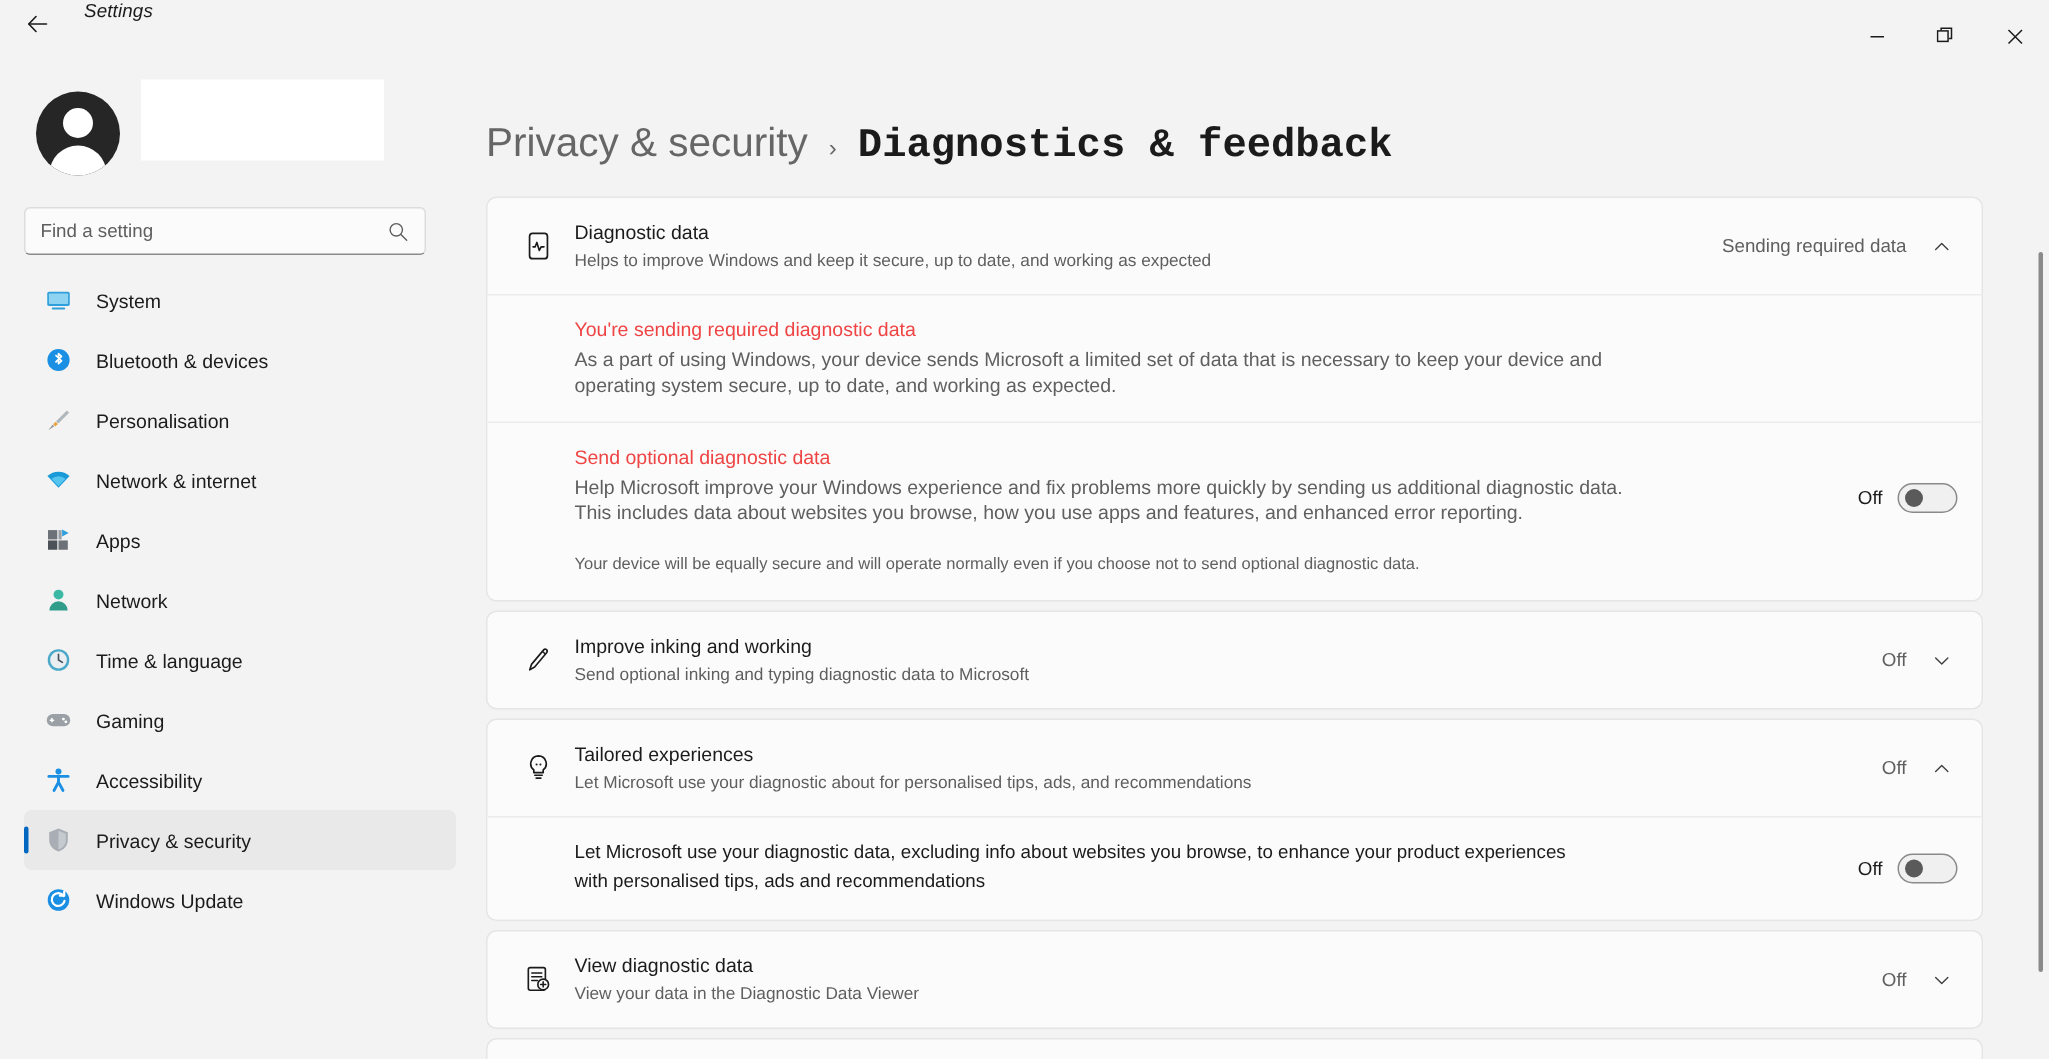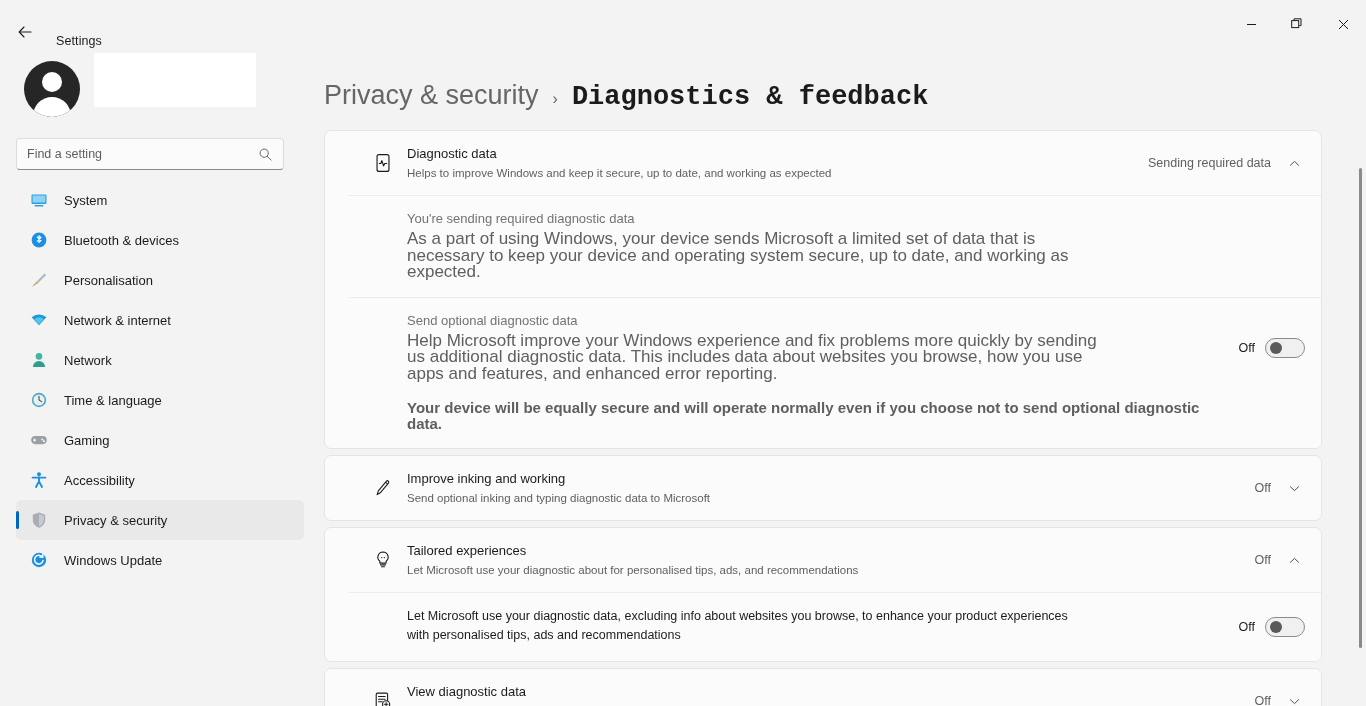--- a/index.html
+++ b/index.html
@@ -11,23 +11,24 @@
     background: #f3f3f3;
     font-family: "Liberation Sans", sans-serif;
     color: #1b1b1b;
     -webkit-font-smoothing: antialiased;
   }
 
   
   .titlebar {
     height: 48px;
     display: flex;
-    align-items: flex-end;
+    align-items: flex-start;
     background: #f3f3f3;
     position: relative;
+    font-style: italic;
   }
   .back-btn {
     width: 34px; height: 32px;
     margin-left: 8px;
     display: flex; align-items: center; justify-content: center;
     border-radius: 4px;
     cursor: pointer;
   }
   .app-title {
     font-size: 12.5px;
@@ -197,21 +198,20 @@
   }
 
   .cards { width: 998px; }
 
   .card {
     background: #fbfbfb;
     border: 1px solid #e5e5e5;
     border-radius: 7px;
     margin-bottom: 6px;
     overflow: hidden;
-    padding-left: 24px;
   }
   .card.group { margin-bottom: 6px; }
 
   .row {
     display: flex;
     align-items: center;
     min-height: 64px;
     padding: 10px 16px 10px 14px;
     cursor: pointer;
     position: relative;
@@ -231,25 +231,24 @@
     color: #1b1b1b;
     line-height: 18px;
   }
   .row-sub {
     font-size: 11.5px;
     color: #5f5f5f;
     line-height: 16px;
     margin-top: 2px;
   }
   .row-note {
-    font-size: 15px;
+    font-size: 11px;
     color: #5f5f5f;
     line-height: 16px;
     margin-top: 18px;
-    font-weight: bold;
   }
   .row-right {
     display: flex;
     align-items: center;
     gap: 12px;
     flex: 0 0 auto;
   }
   .status-text {
     font-size: 12.5px;
     color: #5f5f5f;
@@ -266,25 +265,25 @@
     display: flex;
     align-items: flex-start;
     padding: 14px 16px 16px 58px;
     border-top: 1px solid #ececec;
     background: #fbfbfb;
   }
   .subrow.center { align-items: center; }
   .subrow-body { flex: 1; padding-right: 20px; }
   .subrow-title {
     font-size: 13px;
-    color: #737373;
+    color: #ef4444;
     line-height: 18px;
   }
   .subrow-desc {
-    font-size: 17px;
+    font-size: 13px;
     color: #5f5f5f;
     line-height: 16.5px;
     margin-top: 3px;
     max-width: 700px;
   }
   .subrow-plain {
     font-size: 12.5px;
     color: #1b1b1b;
     line-height: 19px;
     max-width: 680px;
@@ -422,20 +421,32 @@
       <div class="nav-item">
         <div class="nav-icon">
           <svg width="18" height="18" viewBox="0 0 18 18">
             <path d="M1.6 6.3 A11 11 0 0 1 16.4 6.3 L9 14.2 Z" fill="#1a9bd7"></path>
             <path d="M4.3 8.2 A7.4 7.4 0 0 1 13.7 8.2 L9 13.2 Z" fill="#55c4ef"></path>
           </svg>
         </div>
         <div class="nav-label">Network &amp; internet</div>
       </div>
 
+      <div class="nav-item">
+        <div class="nav-icon">
+          <svg width="18" height="18" viewBox="0 0 18 18">
+            <rect x="2" y="2.4" width="6.2" height="6.2" fill="#6d7278"></rect>
+            <rect x="2" y="9.3" width="6.2" height="6.2" fill="#4c5157"></rect>
+            <rect x="9" y="9.3" width="6.2" height="6.2" fill="#6d7278"></rect>
+            <path d="M11.4 2 L15.8 4.3 L11.4 6.6 Z" fill="#2f9fdc"></path>
+            <rect x="9" y="2.4" width="2.1" height="6.2" fill="#9aa0a6"></rect>
+          </svg>
+        </div>
+        <div class="nav-label">Apps</div>
+      </div>
 
       <div class="nav-item">
         <div class="nav-icon">
           <svg width="18" height="18" viewBox="0 0 18 18">
             <circle cx="9" cy="5.4" r="3.3" fill="#3cb9a4"></circle>
             <path d="M2.9 16 A6.1 6.1 0 0 1 15.1 16 Z" fill="#2f9d8a"></path>
           </svg>
         </div>
         <div class="nav-label">Network</div>
       </div>

